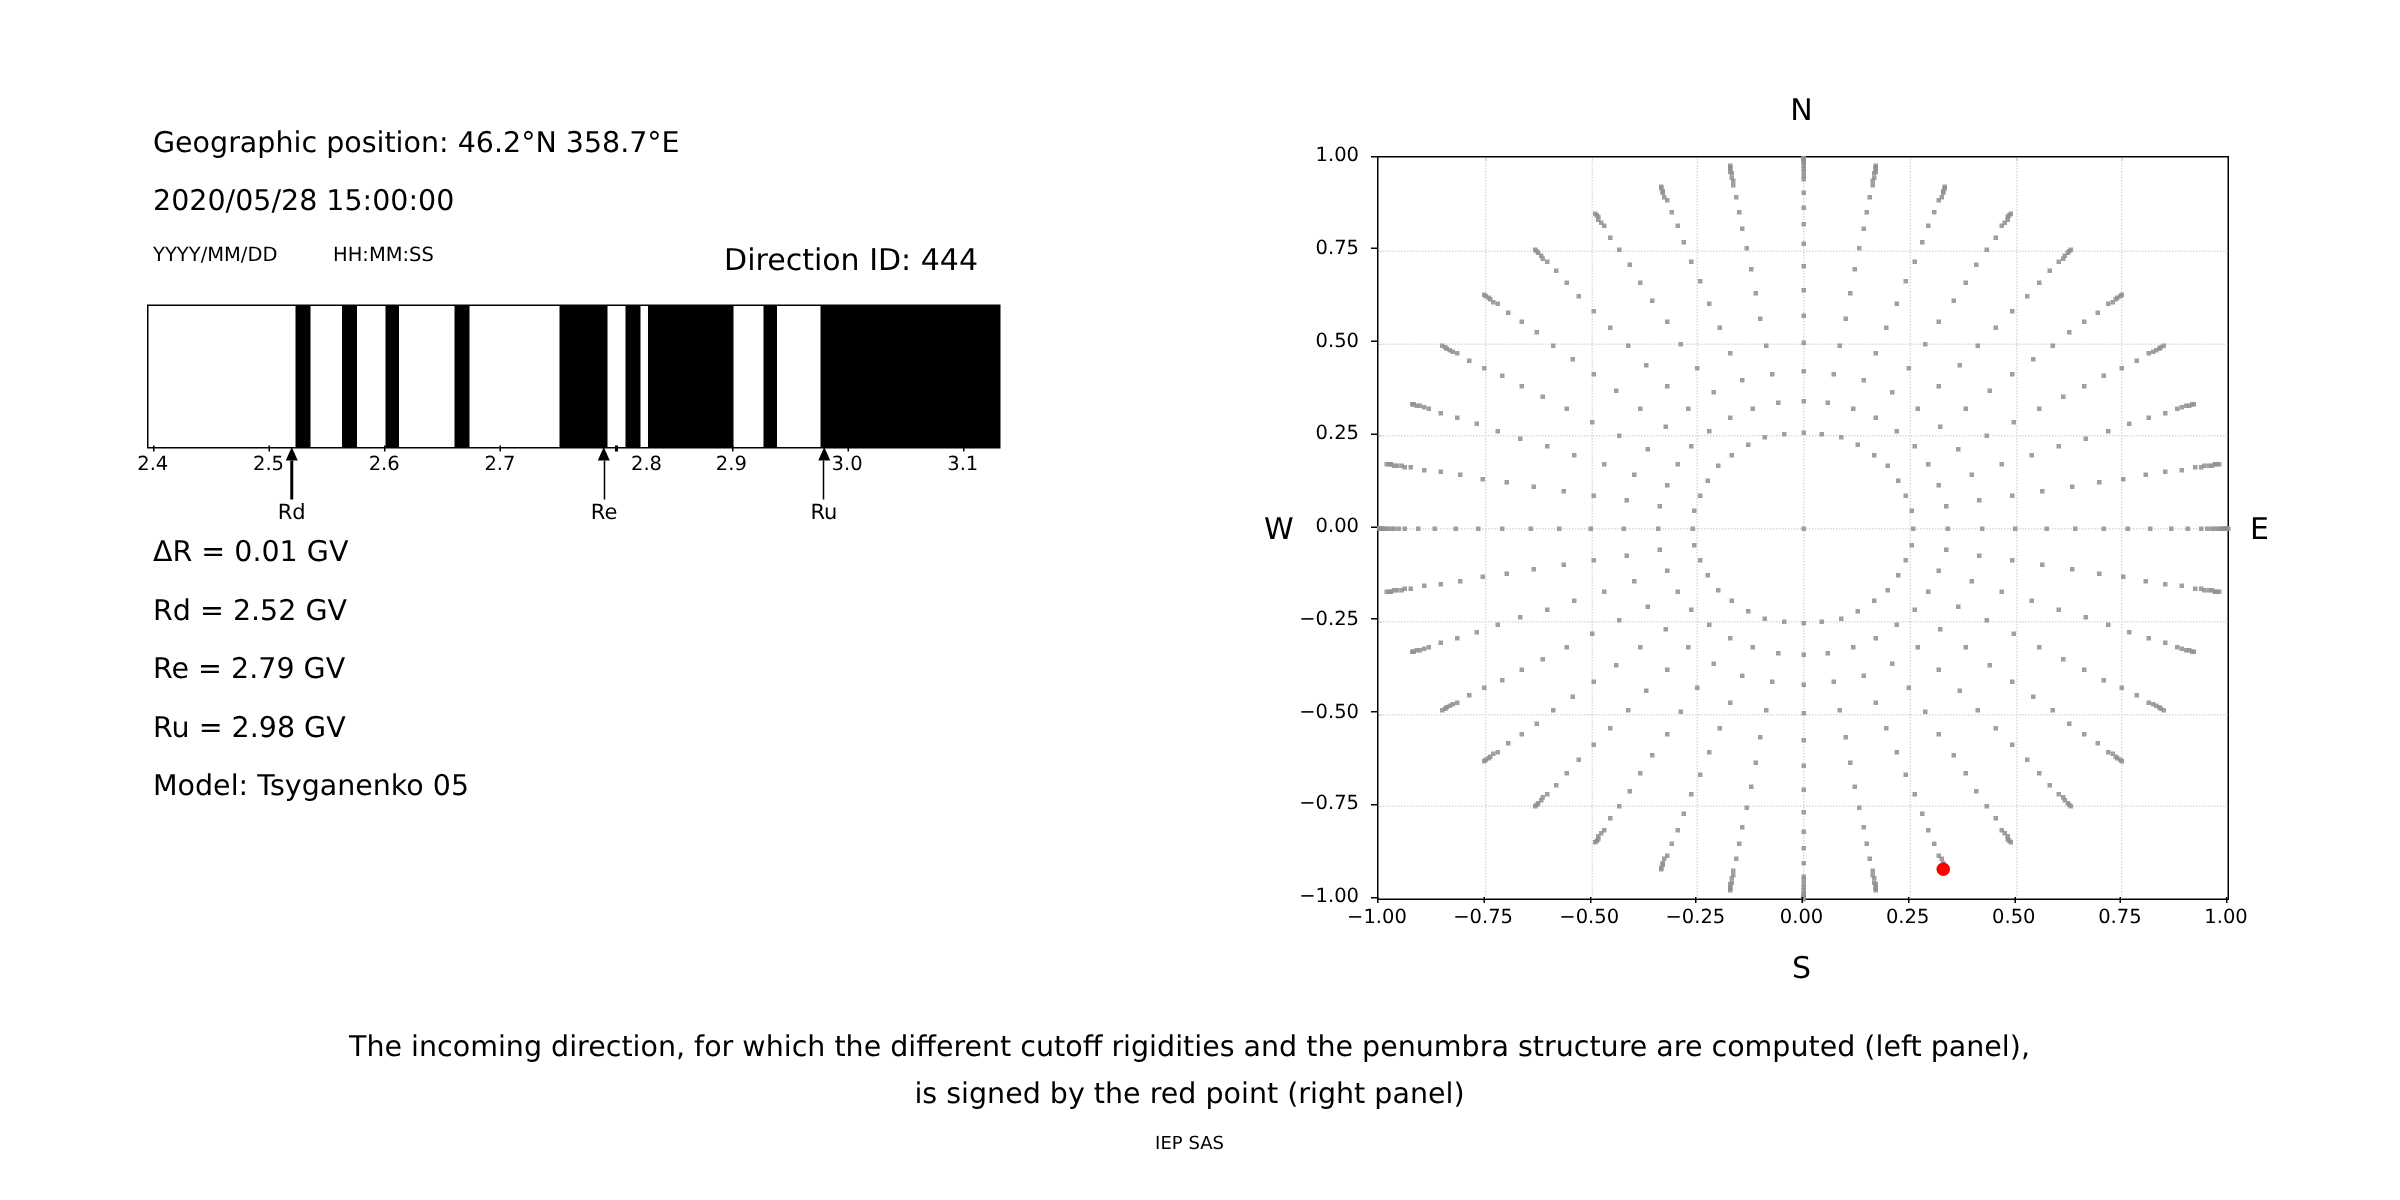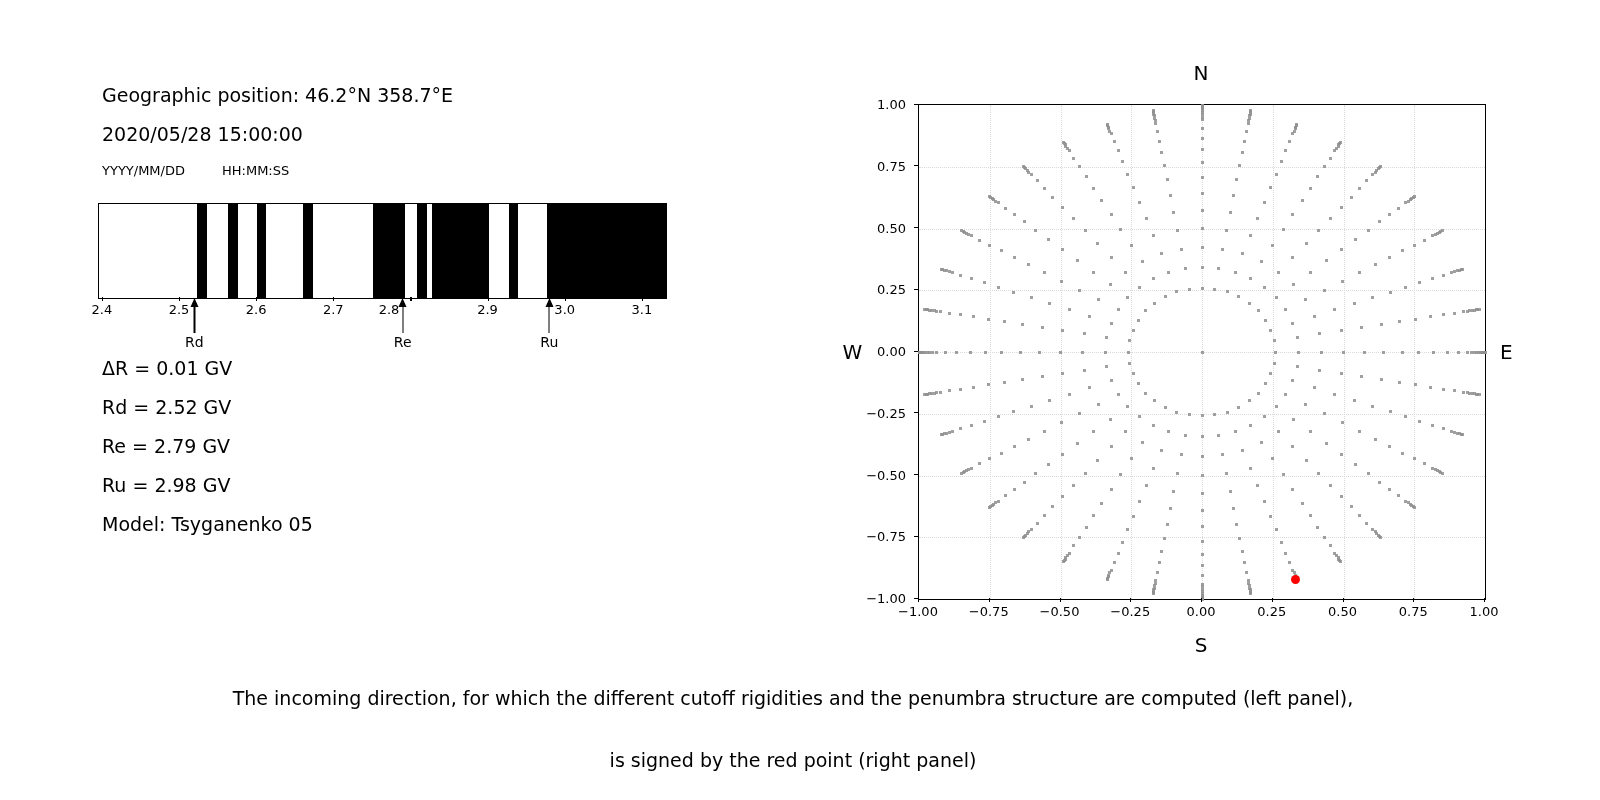--- a/index.html
+++ b/index.html
@@ -26,32 +26,33 @@
   .gridv{position:absolute;top:0;bottom:0;width:0;border-left:1px dotted #d9d9d9;}
   .gridh{position:absolute;left:0;right:0;height:0;border-top:1px dotted #d9d9d9;}
   .dot{position:absolute;width:3px;height:3px;background:#8f8f8f;opacity:0.85;}
   .red-dot{position:absolute;width:9px;height:9px;border-radius:50%;background:#ff0000;z-index:5;}
   .ytickmark{position:absolute;width:4px;height:1.2px;background:#000;left:914px;}
   .yticklabel{position:absolute;width:76px;text-align:right;font-size:13px;left:830px;transform:translateY(-50%);}
   .btickmark{position:absolute;width:1.2px;height:4px;background:#000;top:598px;}
   .bticklabel{position:absolute;top:604px;font-size:13px;transform:translateX(-50%);}
 
   .caption-wrap{left:0;top:687px;width:1586px;text-align:center;}
-  .caption-line2{left:0;top:718px;width:1586px;text-align:center;margin-top:31px;}
+  .caption-line2{left:0;top:718px;width:1586px;text-align:center;}
   .iep{left:0;top:755px;width:1586px;text-align:center;font-size:12px;}
 </style>
 </head>
 <body>
 
 <div id="page">
 
   <div class="abs t19" style="left:102px;top:84px;">Geographic position: 46.2°N 358.7°E</div>
   <div class="abs t19" style="left:102px;top:123px;">2020/05/28 15:00:00</div>
   <div class="abs t13" style="left:102px;top:163px;">YYYY/MM/DD</div>
   <div class="abs t13" style="left:222px;top:163px;">HH:MM:SS</div>
+  <div class="abs t20" style="left:380px;top:161px;width:272px;text-align:right;">Direction ID: 444</div>
 
   <div id="penumbra-box" class="abs">
       <div class="band" style="left: 17.2789%; width: 1.76871%;"></div>
       <div class="band" style="left: 22.7211%; width: 1.76871%;"></div>
       <div class="band" style="left: 27.8912%; width: 1.63265%;"></div>
       <div class="band" style="left: 35.9184%; width: 1.90476%;"></div>
       <div class="band" style="left: 48.2993%; width: 5.71429%;"></div>
       <div class="band" style="left: 56.0544%; width: 1.76871%;"></div>
       <div class="band" style="left: 58.7755%; width: 9.93197%;"></div>
       <div class="band" style="left: 72.381%; width: 1.4966%;"></div>
@@ -60,21 +61,21 @@
   <div id="penumbra-axis">
       <div class="xtickmark abs" style="left: 101.857px;"></div>
       <div class="xticklabel abs" style="left: 101.857px;">2.4</div>
       <div class="xtickmark abs" style="left: 179px;"></div>
       <div class="xticklabel abs" style="left: 179px;">2.5</div>
       <div class="xtickmark abs" style="left: 256.143px;"></div>
       <div class="xticklabel abs" style="left: 256.143px;">2.6</div>
       <div class="xtickmark abs" style="left: 333.286px;"></div>
       <div class="xticklabel abs" style="left: 333.286px;">2.7</div>
       <div class="xtickmark abs" style="left: 410.429px;"></div>
-      <div class="xticklabel abs" style="left: 389px; text-align: center;">2.8</div>
+      <div class="xticklabel abs" style="left: 431px; text-align: center;">2.8</div>
       <div class="xtickmark abs" style="left: 487.571px;"></div>
       <div class="xticklabel abs" style="left: 487.571px;">2.9</div>
       <div class="xtickmark abs" style="left: 564.714px;"></div>
       <div class="xticklabel abs" style="left: 564.714px;">3.0</div>
       <div class="xtickmark abs" style="left: 641.857px;"></div>
       <div class="xticklabel abs" style="left: 641.857px;">3.1</div>
     </div>
   <div id="penumbra-arrows">
       <div class="cutoff-arrow abs" style="left: 194.429px;">
         <div class="arrow-head"></div>
@@ -812,13 +813,14 @@
       <div class="ytickmark abs" style="top: 474px;"></div>
       <div class="yticklabel abs" style="top: 474.5px;">−0.50</div>
       <div class="ytickmark abs" style="top: 535.75px;"></div>
       <div class="yticklabel abs" style="top: 536.25px;">−0.75</div>
       <div class="ytickmark abs" style="top: 597.5px;"></div>
       <div class="yticklabel abs" style="top: 598px;">−1.00</div>
     </div>
 
   <div class="abs t19 caption-wrap">The incoming direction, for which the different cutoff rigidities and the penumbra structure are computed (left panel),</div>
   <div class="abs t19 caption-line2">is signed by the red point (right panel)</div>
+  <div class="abs iep">IEP SAS</div>
 </div>
 
 </body></html>

